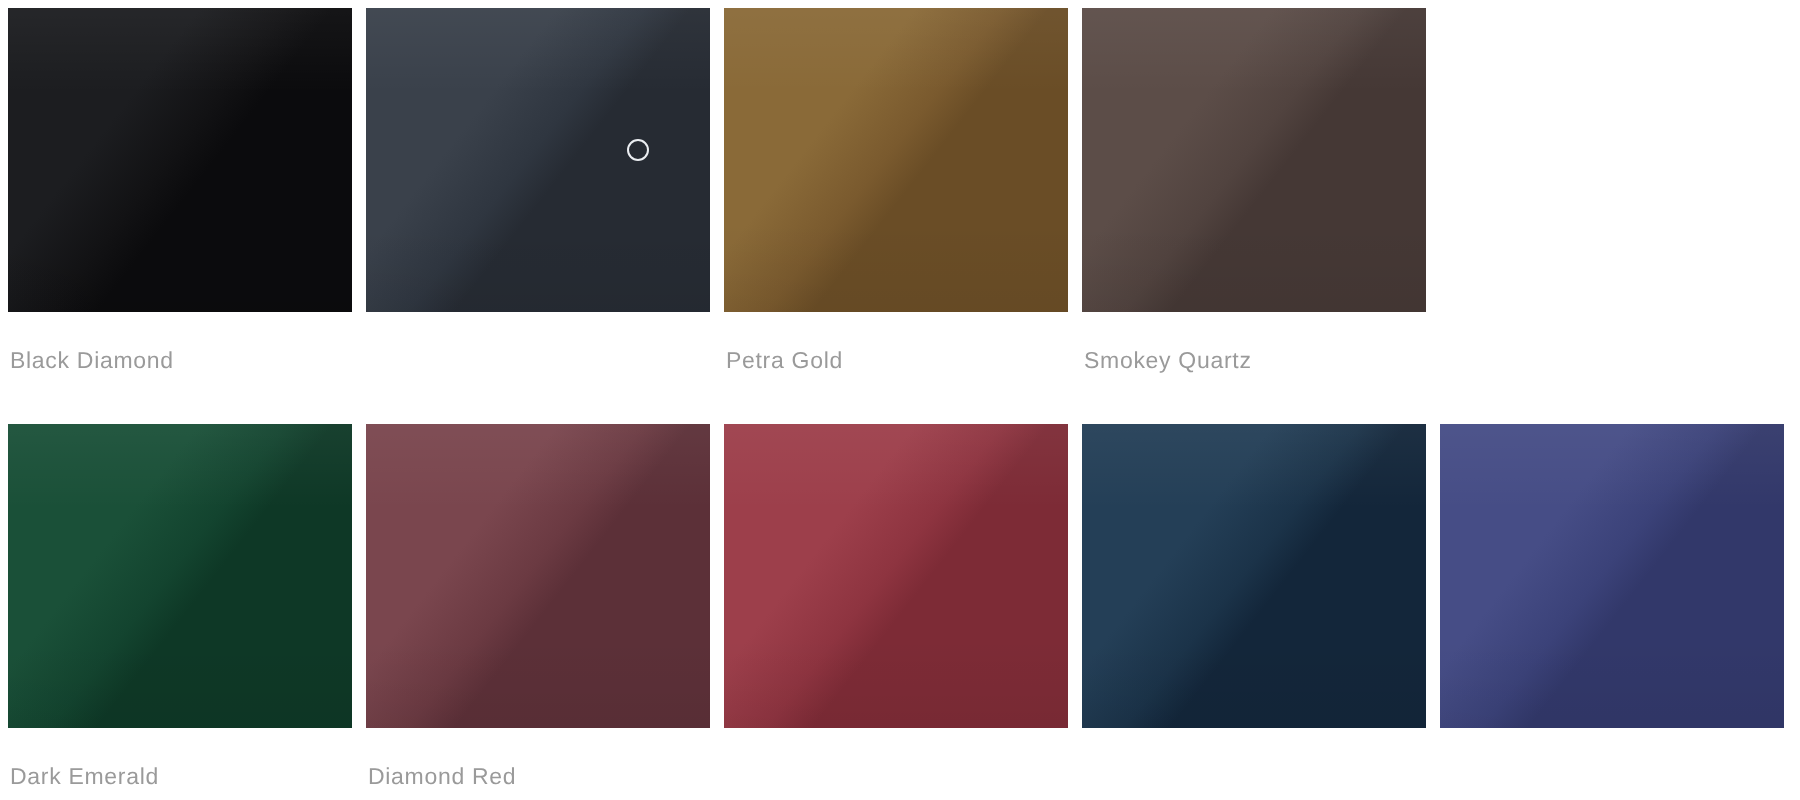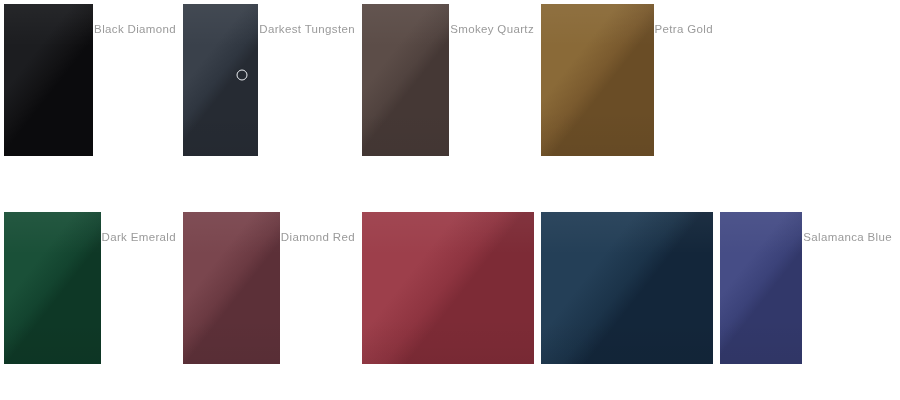--- a/index.html
+++ b/index.html
@@ -27,21 +27,21 @@
     width: 896px;
     height: 196px;
     box-sizing: border-box;
   }
 
   .swatch-cell {
     width: 172px;
     margin-right: 7px;
     box-sizing: border-box;
     display: flex;
-    flex-direction: row;
+    flex-direction: column;
   }
   .swatch-cell:last-child { margin-right: 0; }
 
   
   .swatch-tile {
     position: relative;
     width: 172px;
     height: 152px;
     box-sizing: border-box;
     overflow: hidden;
@@ -116,35 +116,34 @@
         <div class="sheen"></div>
       </div>
       <div class="swatch-label">Black Diamond</div>
     </div>
     <div class="swatch-cell">
       <div class="swatch-tile" style="background-color: rgb(47, 54, 64);">
         <div class="gloss" style="background-image: linear-gradient(128deg, rgb(58, 65, 75) 0%, rgb(58, 65, 75) 33%, rgb(47, 54, 64) 48%, rgb(38, 43, 51) 56%, rgb(38, 43, 51) 100%); opacity: 1;"></div>
         <div class="sheen"></div>
       <div class="marker-ring" style="left: 79%; top: 47%; transform: translate(-50%, -50%); border-color: rgb(235, 238, 242);"></div>
         </div>
-      <div class="swatch-label">Darkest Tungsten</div>
+    </div>
+    <div class="swatch-cell">
+      <div class="swatch-tile" style="background-color: rgb(122, 90, 46);">
+        <div class="gloss" style="background-image: linear-gradient(128deg, rgb(138, 106, 56) 0%, rgb(138, 106, 56) 33%, rgb(122, 90, 46) 48%, rgb(106, 77, 38) 56%, rgb(106, 77, 38) 100%); opacity: 1;"></div>
+        <div class="sheen"></div>
+      </div>
+      <div class="swatch-label">Petra Gold</div>
     </div>
     <div class="swatch-cell">
       <div class="swatch-tile" style="background-color: rgb(81, 67, 63);">
         <div class="gloss" style="background-image: linear-gradient(128deg, rgb(92, 77, 72) 0%, rgb(92, 77, 72) 33%, rgb(81, 67, 63) 48%, rgb(69, 56, 53) 56%, rgb(69, 56, 53) 100%); opacity: 1;"></div>
         <div class="sheen"></div>
       </div>
       <div class="swatch-label">Smokey Quartz</div>
-    </div>
-    <div class="swatch-cell">
-      <div class="swatch-tile" style="background-color: rgb(122, 90, 46);">
-        <div class="gloss" style="background-image: linear-gradient(128deg, rgb(138, 106, 56) 0%, rgb(138, 106, 56) 33%, rgb(122, 90, 46) 48%, rgb(106, 77, 38) 56%, rgb(106, 77, 38) 100%); opacity: 1;"></div>
-        <div class="sheen"></div>
-      </div>
-      <div class="swatch-label">Petra Gold</div>
     </div>
   </div>
 
   <div class="row-gap"></div>
 
   <div class="swatch-row">
     <div class="swatch-cell">
       <div class="swatch-tile" style="background-color: rgb(19, 68, 47);">
         <div class="gloss" style="background-image: linear-gradient(128deg, rgb(26, 80, 56) 0%, rgb(26, 80, 56) 33%, rgb(19, 68, 47) 48%, rgb(14, 56, 38) 56%, rgb(14, 56, 38) 100%); opacity: 1;"></div>
         <div class="sheen"></div>
@@ -168,17 +167,16 @@
       <div class="swatch-tile" style="background-color: rgb(27, 51, 73);">
         <div class="gloss" style="background-image: linear-gradient(128deg, rgb(36, 63, 87) 0%, rgb(36, 63, 87) 33%, rgb(27, 51, 73) 48%, rgb(19, 38, 58) 56%, rgb(19, 38, 58) 100%); opacity: 1;"></div>
         <div class="sheen"></div>
       </div>
     </div>
     <div class="swatch-cell">
       <div class="swatch-tile" style="background-color: rgb(59, 66, 121);">
         <div class="gloss" style="background-image: linear-gradient(128deg, rgb(70, 77, 134) 0%, rgb(70, 77, 134) 33%, rgb(59, 66, 121) 48%, rgb(50, 56, 106) 56%, rgb(50, 56, 106) 100%); opacity: 1;"></div>
         <div class="sheen"></div>
       </div>
-      <div class="swatch-label">Salamanca Blue</div>
     </div>
   </div>
 
 </div>
 
 </body></html>

